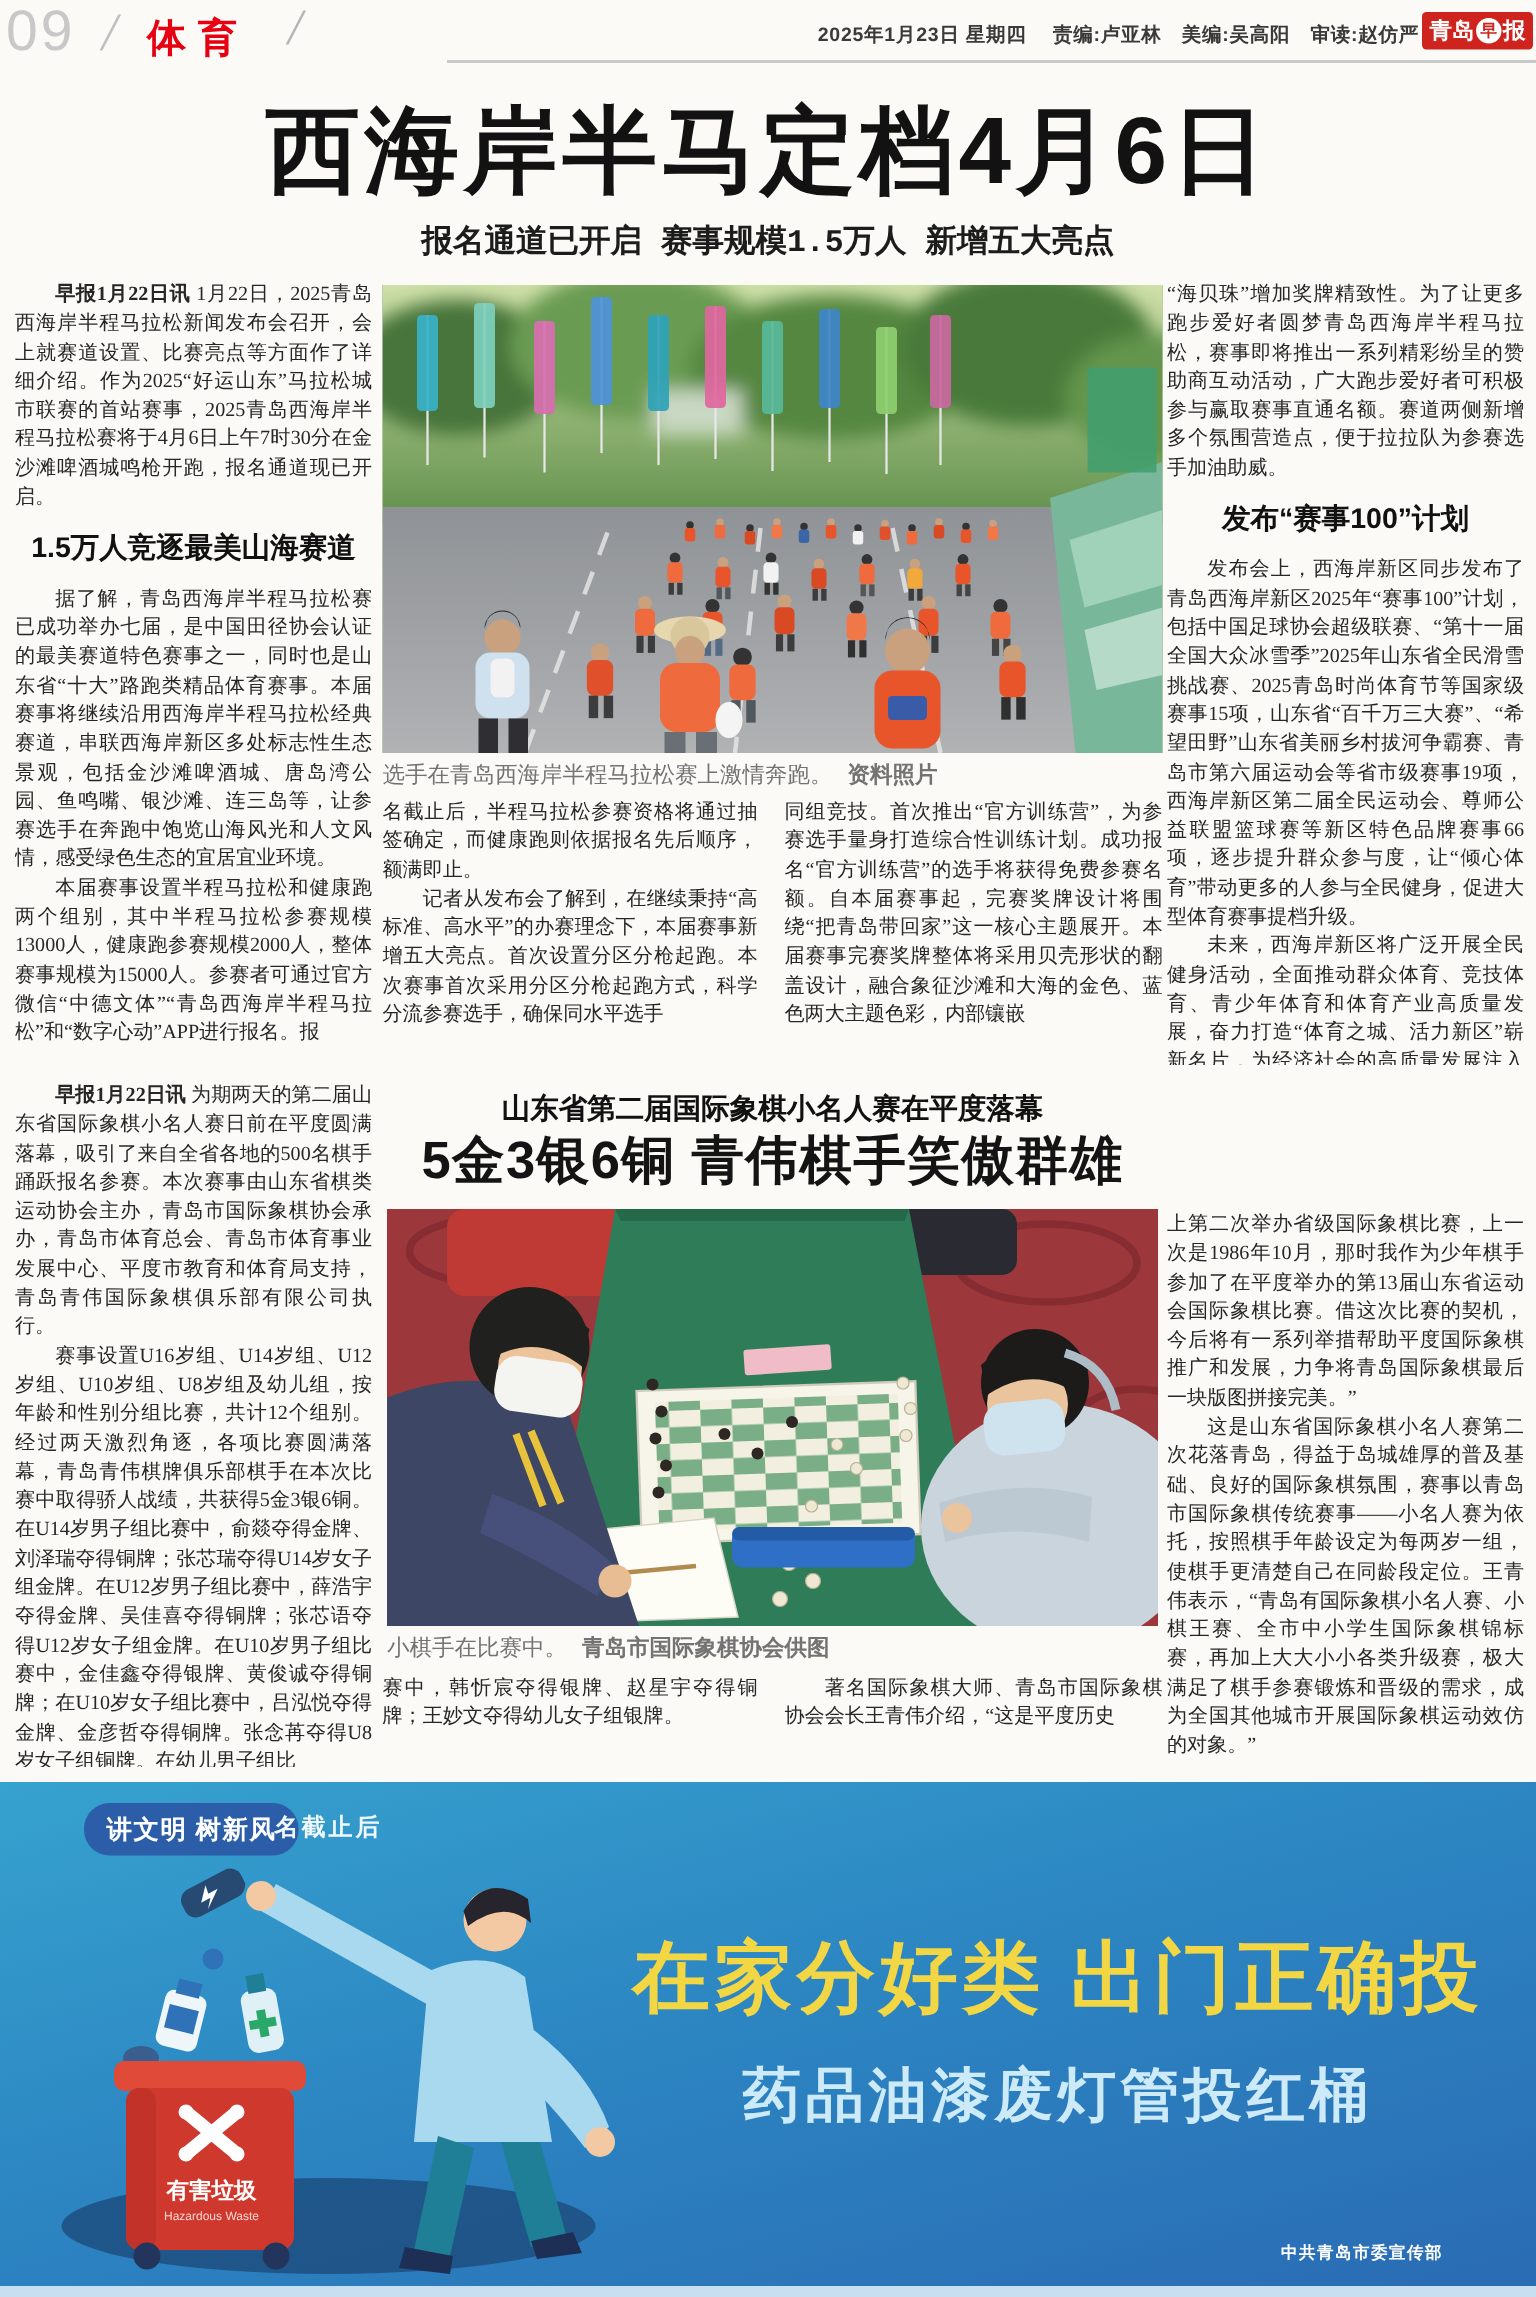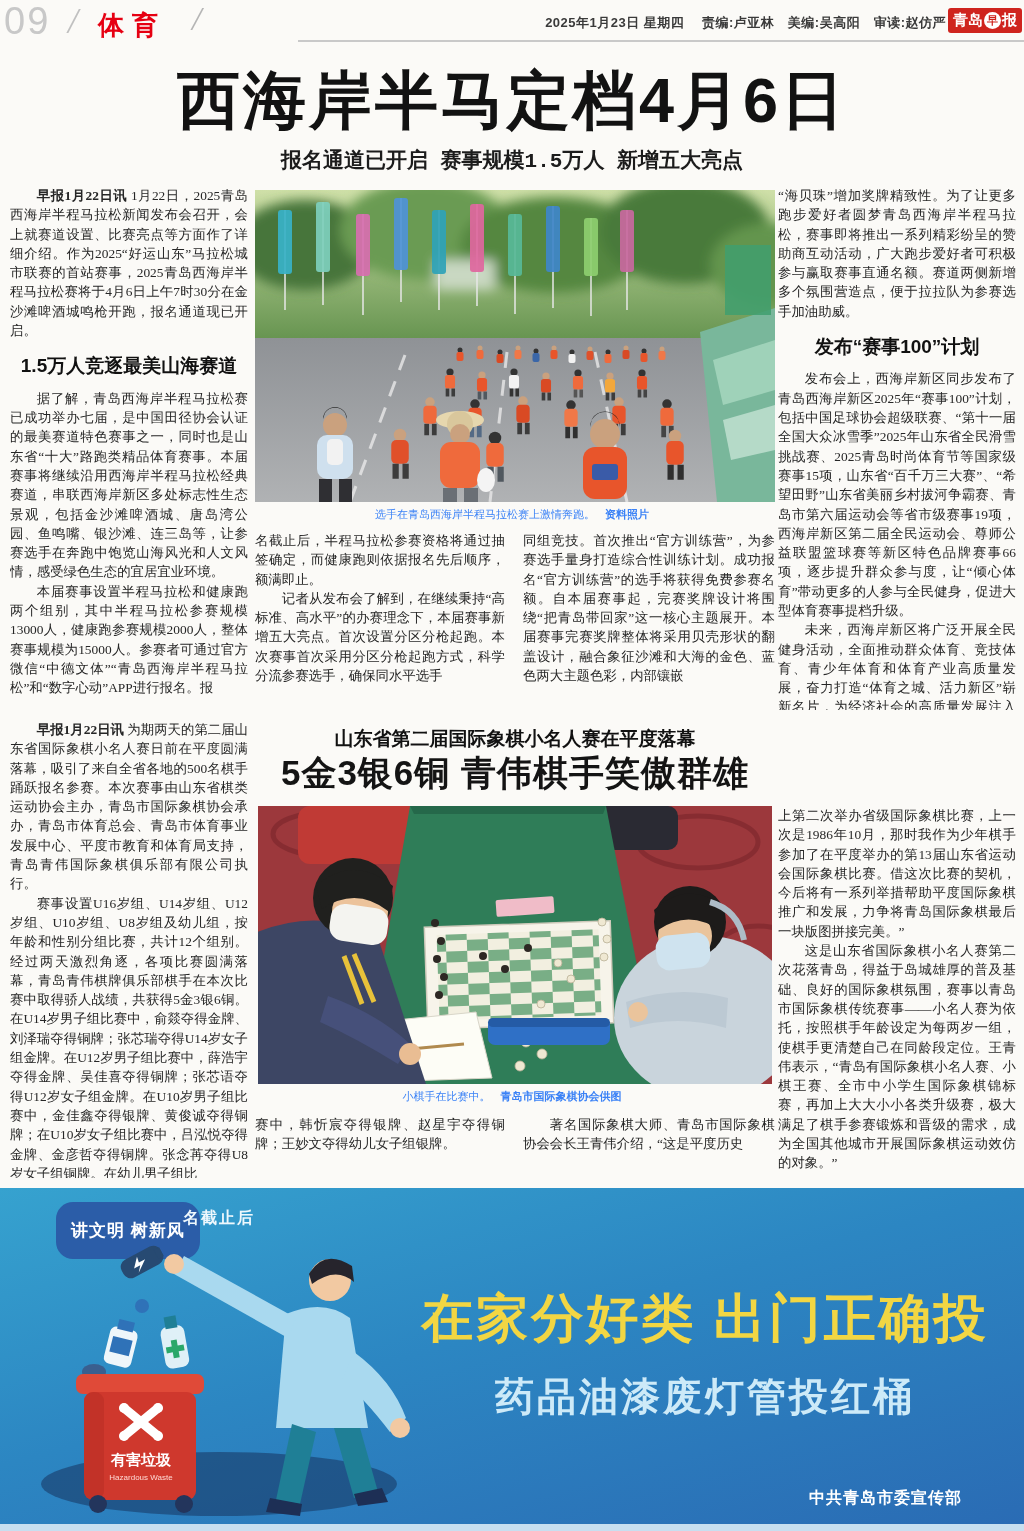--- a/index.html
+++ b/index.html
@@ -26,21 +26,21 @@
         color:#121212;letter-spacing:3px;}
   .a1-deck{position:absolute;left:0;top:146px;width:100%;text-align:center;
         font-family:Liberation Mono, monospace;font-weight:bold;font-size:21px;color:#1c1c1c;}
   .col{position:absolute;text-align:justify;font-size:13.4px;line-height:1.44;overflow:hidden;color:#262626;}
   .col p{margin:0;text-indent:2em;}
   .col p.cont{text-indent:0;}
   .subhead{font-family:"Liberation Sans",sans-serif;font-weight:900;font-size:19px;color:#111;
         text-align:center;text-indent:0;margin:12px 0 9px;}
   #a1c1{left:10px;top:186px;width:238px;height:521px;}
   #a1photo{position:absolute;left:255px;top:190px;width:520px;height:312px;background:#7d9c63;overflow:hidden;}
-  .caption{position:absolute;font-size:11px;color:#3b82f6;text-align:center;}
+  .caption{position:absolute;font-size:15px;color:#737373;text-align:left;}
   #a1cap{left:255px;top:507px;width:514px;}
   .credit{font-family:"Liberation Sans",sans-serif;font-weight:bold;margin-left:10px;}
   #a1c2{left:255px;top:531px;width:250px;height:176px;}
   #a1c3{left:523px;top:531px;width:252px;height:176px;}
   #a1c4{left:778px;top:186px;width:238px;height:524px;}
   .byline{text-indent:0 !important;text-align:right;font-weight:bold;margin-top:4px !important;}
   
   #a2c1{left:10px;top:720px;width:238px;height:458px;}
   .a2-kicker{position:absolute;left:255px;top:726px;width:520px;text-align:center;
         font-family:"Liberation Sans",sans-serif;font-weight:900;font-size:19px;color:#111;}
@@ -49,29 +49,29 @@
   #a2photo{position:absolute;left:258px;top:806px;width:514px;height:278px;background:#8e3336;overflow:hidden;}
   #a2cap{left:258px;top:1089px;width:508px;}
   #a2c2{left:255px;top:1115px;width:250px;height:62px;}
   #a2c3{left:523px;top:1115px;width:252px;height:62px;}
   #a2c4{left:778px;top:806px;width:238px;height:372px;}
   
   .ad{position:absolute;left:0;top:1188px;width:1024px;height:343px;
         background:linear-gradient(165deg,#36a2cf 0%,#2c86c2 45%,#2a6bb4 100%);}
   .ad-bottomstrip{position:absolute;left:0;bottom:0;width:100%;height:7px;background:#c7dff0;}
   .ad-badge{position:absolute;left:56px;top:14px;background:#2b5da8;color:#fff;border-radius:17px;
-        font-family:Liberation Sans, sans-serif;font-weight:bold;font-size:17px;padding:17px 15px;letter-spacing:1px;}
+        font-family:Liberation Serif, serif;font-weight:bold;font-size:17px;padding:6px 15px;letter-spacing:1px;}
   .ad-tag{position:absolute;left:183px;top:20px;color:#eef8fd;font-family:"Liberation Sans",sans-serif;
         font-weight:bold;font-size:16px;letter-spacing:2px;}
   .ad-head{position:absolute;left:405px;top:96px;width:600px;text-align:center;color:#f2d643;
         font-family:"Liberation Sans",sans-serif;font-weight:900;font-size:52px;letter-spacing:3px;}
   .ad-sub{position:absolute;left:405px;top:182px;width:600px;text-align:center;color:#cdeaf8;
         font-family:"Liberation Sans",sans-serif;font-weight:bold;font-size:39px;letter-spacing:3px;}
   .ad-credit{position:absolute;right:62px;bottom:22px;color:#fff;font-family:"Liberation Sans",sans-serif;
-        font-size:16px;font-weight:bold;letter-spacing:1px;}
+        font-size:11px;font-weight:bold;letter-spacing:1px;}
   .ad-illu{position:absolute;left:24px;top:34px;width:440px;height:302px;}
 </style>
 </head>
 <body>
 
 <div class="page">
 
   <div class="hdr-pagenum">09</div>
   <div class="hdr-slash1">/</div>
   <div class="hdr-section">体育</div>

